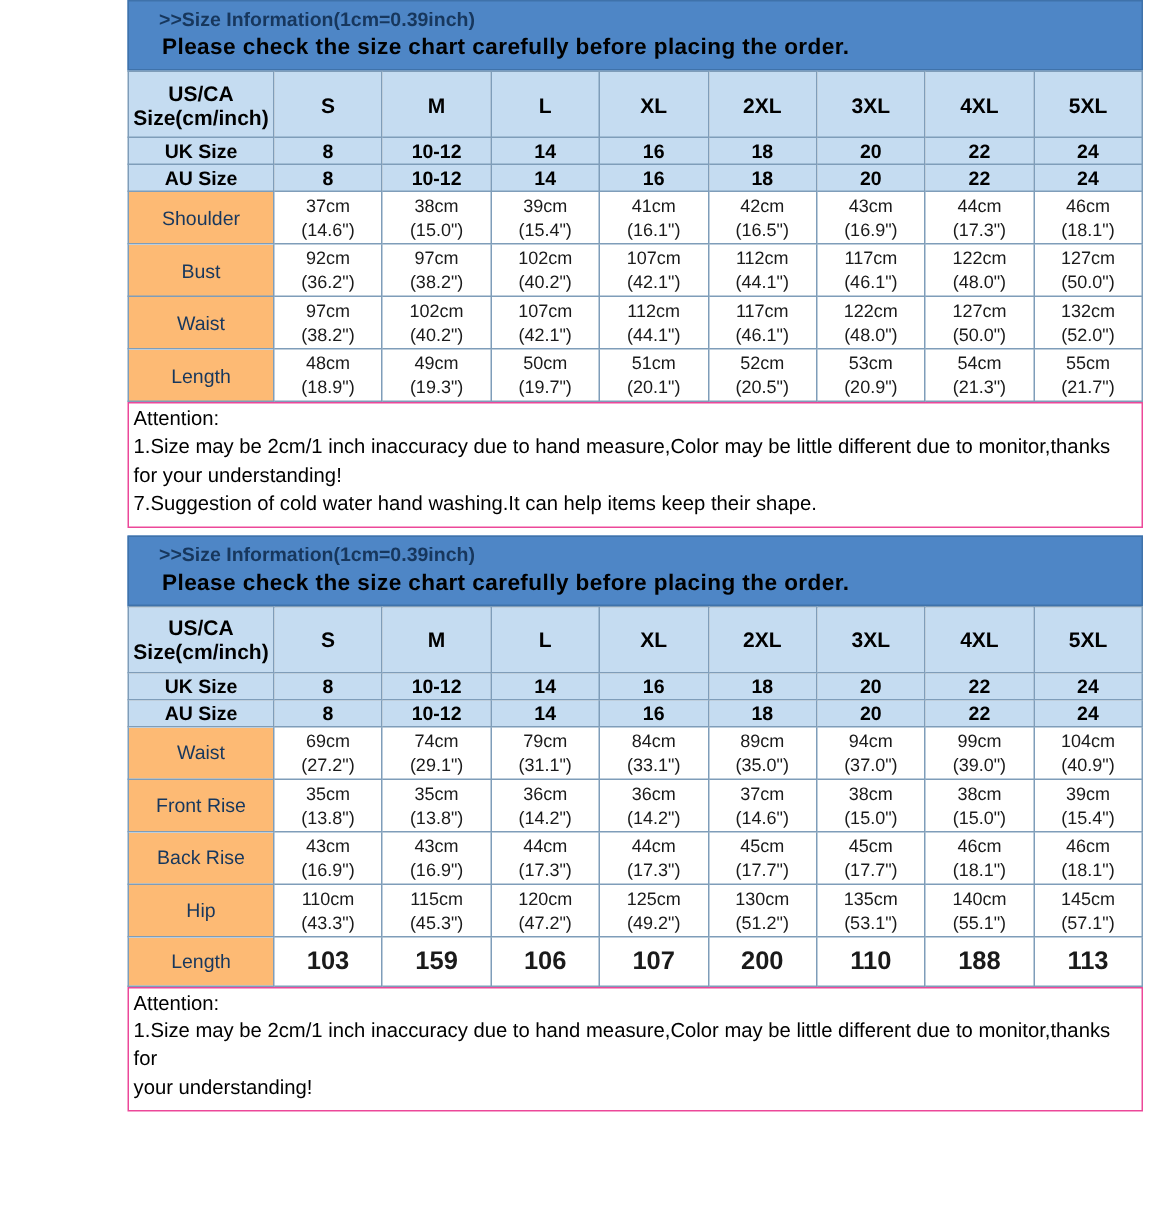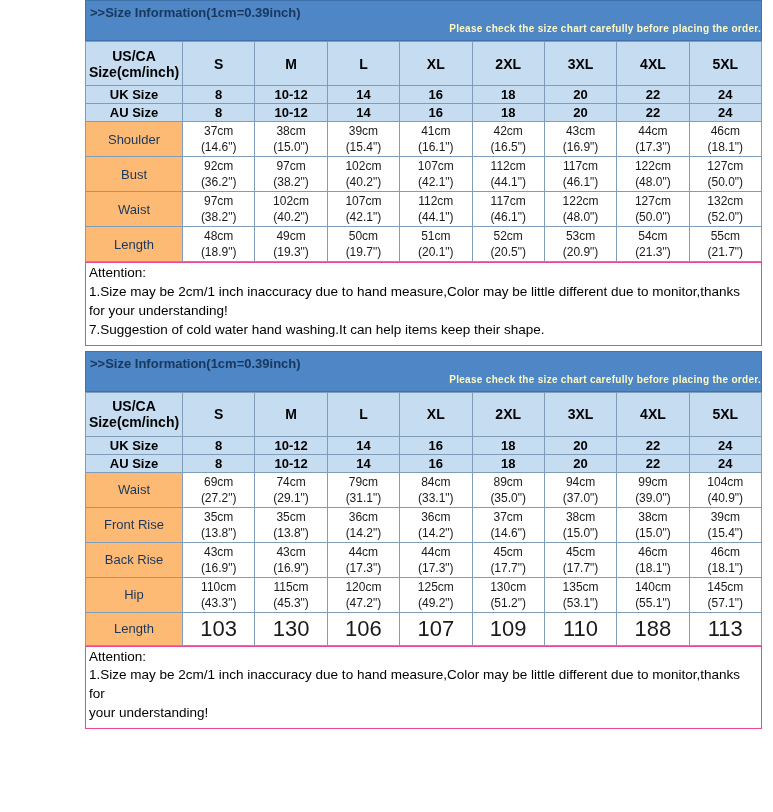--- a/index.html
+++ b/index.html
@@ -16,34 +16,34 @@
     height:46px;
     margin:0 0 0 5px;
     letter-spacing:1px;
     color:#000;
   }
   .panel { margin-left:85px; width:677px; }
   .size-bar {
     background:#4E86C6;
     border:1px solid #3F72AA;
     box-sizing:border-box;
+    padding-left:16px;
   }
   .bar-line1 {
     color:#17375D;
     font-weight:bold;
     font-size:13px;
     padding:4px 0 1px 4px;
   }
   .bar-line2 {
-    color:#fef9c3;
+    color:#000000;
     font-weight:bold;
-    font-size:10px;
+    font-size:15px;
     padding:2px 0 6px 6px;
     letter-spacing:0.3px;
-    text-align:right;
   }
   table.size-table {
     border-collapse:collapse;
     width:100%;
     table-layout:fixed;
   }
   .size-table th, .size-table td {
     border:1px solid #7F9DB9;
     text-align:center;
     vertical-align:middle;
@@ -69,21 +69,21 @@
   tr.measure-row { height:35px; }
   th.measure-label {
     background:#fdba74;
     color:#17375D;
     font-weight:normal;
     font-size:13px;
   }
   td.measure-val { background:#ffffff; font-size:12px; color:#1a1a1a; }
   .mline { line-height:16px; }
   tr.big-row { height:33px; }
-  tr.big-row .mline { font-size:22px; line-height:31px; font-weight:400; }
+  tr.big-row .mline { font-size:17px; line-height:31px; font-weight:700; }
   .attention-box {
     border:1px solid #ec4899;
     box-sizing:border-box;
     font-size:13.5px;
     line-height:1.4;
     padding:1px 3px 5px 3px;
     color:#000;
     background:#fff;
   }
   .section + .section { margin-top:5px; }
@@ -476,30 +476,30 @@
               <div class="mline">145cm</div>
               <div class="mline">(57.1")</div>
             </td>
           </tr>
           <tr class="measure-row big-row">
             <th class="measure-label">Length</th>
             <td class="measure-val">
               <div class="mline">103</div>
             </td>
             <td class="measure-val">
-              <div class="mline">130</div>
+              <div class="mline">159</div>
             </td>
             <td class="measure-val">
               <div class="mline">106</div>
             </td>
             <td class="measure-val">
               <div class="mline">107</div>
             </td>
             <td class="measure-val">
-              <div class="mline">109</div>
+              <div class="mline">200</div>
             </td>
             <td class="measure-val">
               <div class="mline">110</div>
             </td>
             <td class="measure-val">
               <div class="mline">188</div>
             </td>
             <td class="measure-val">
               <div class="mline">113</div>
             </td>

